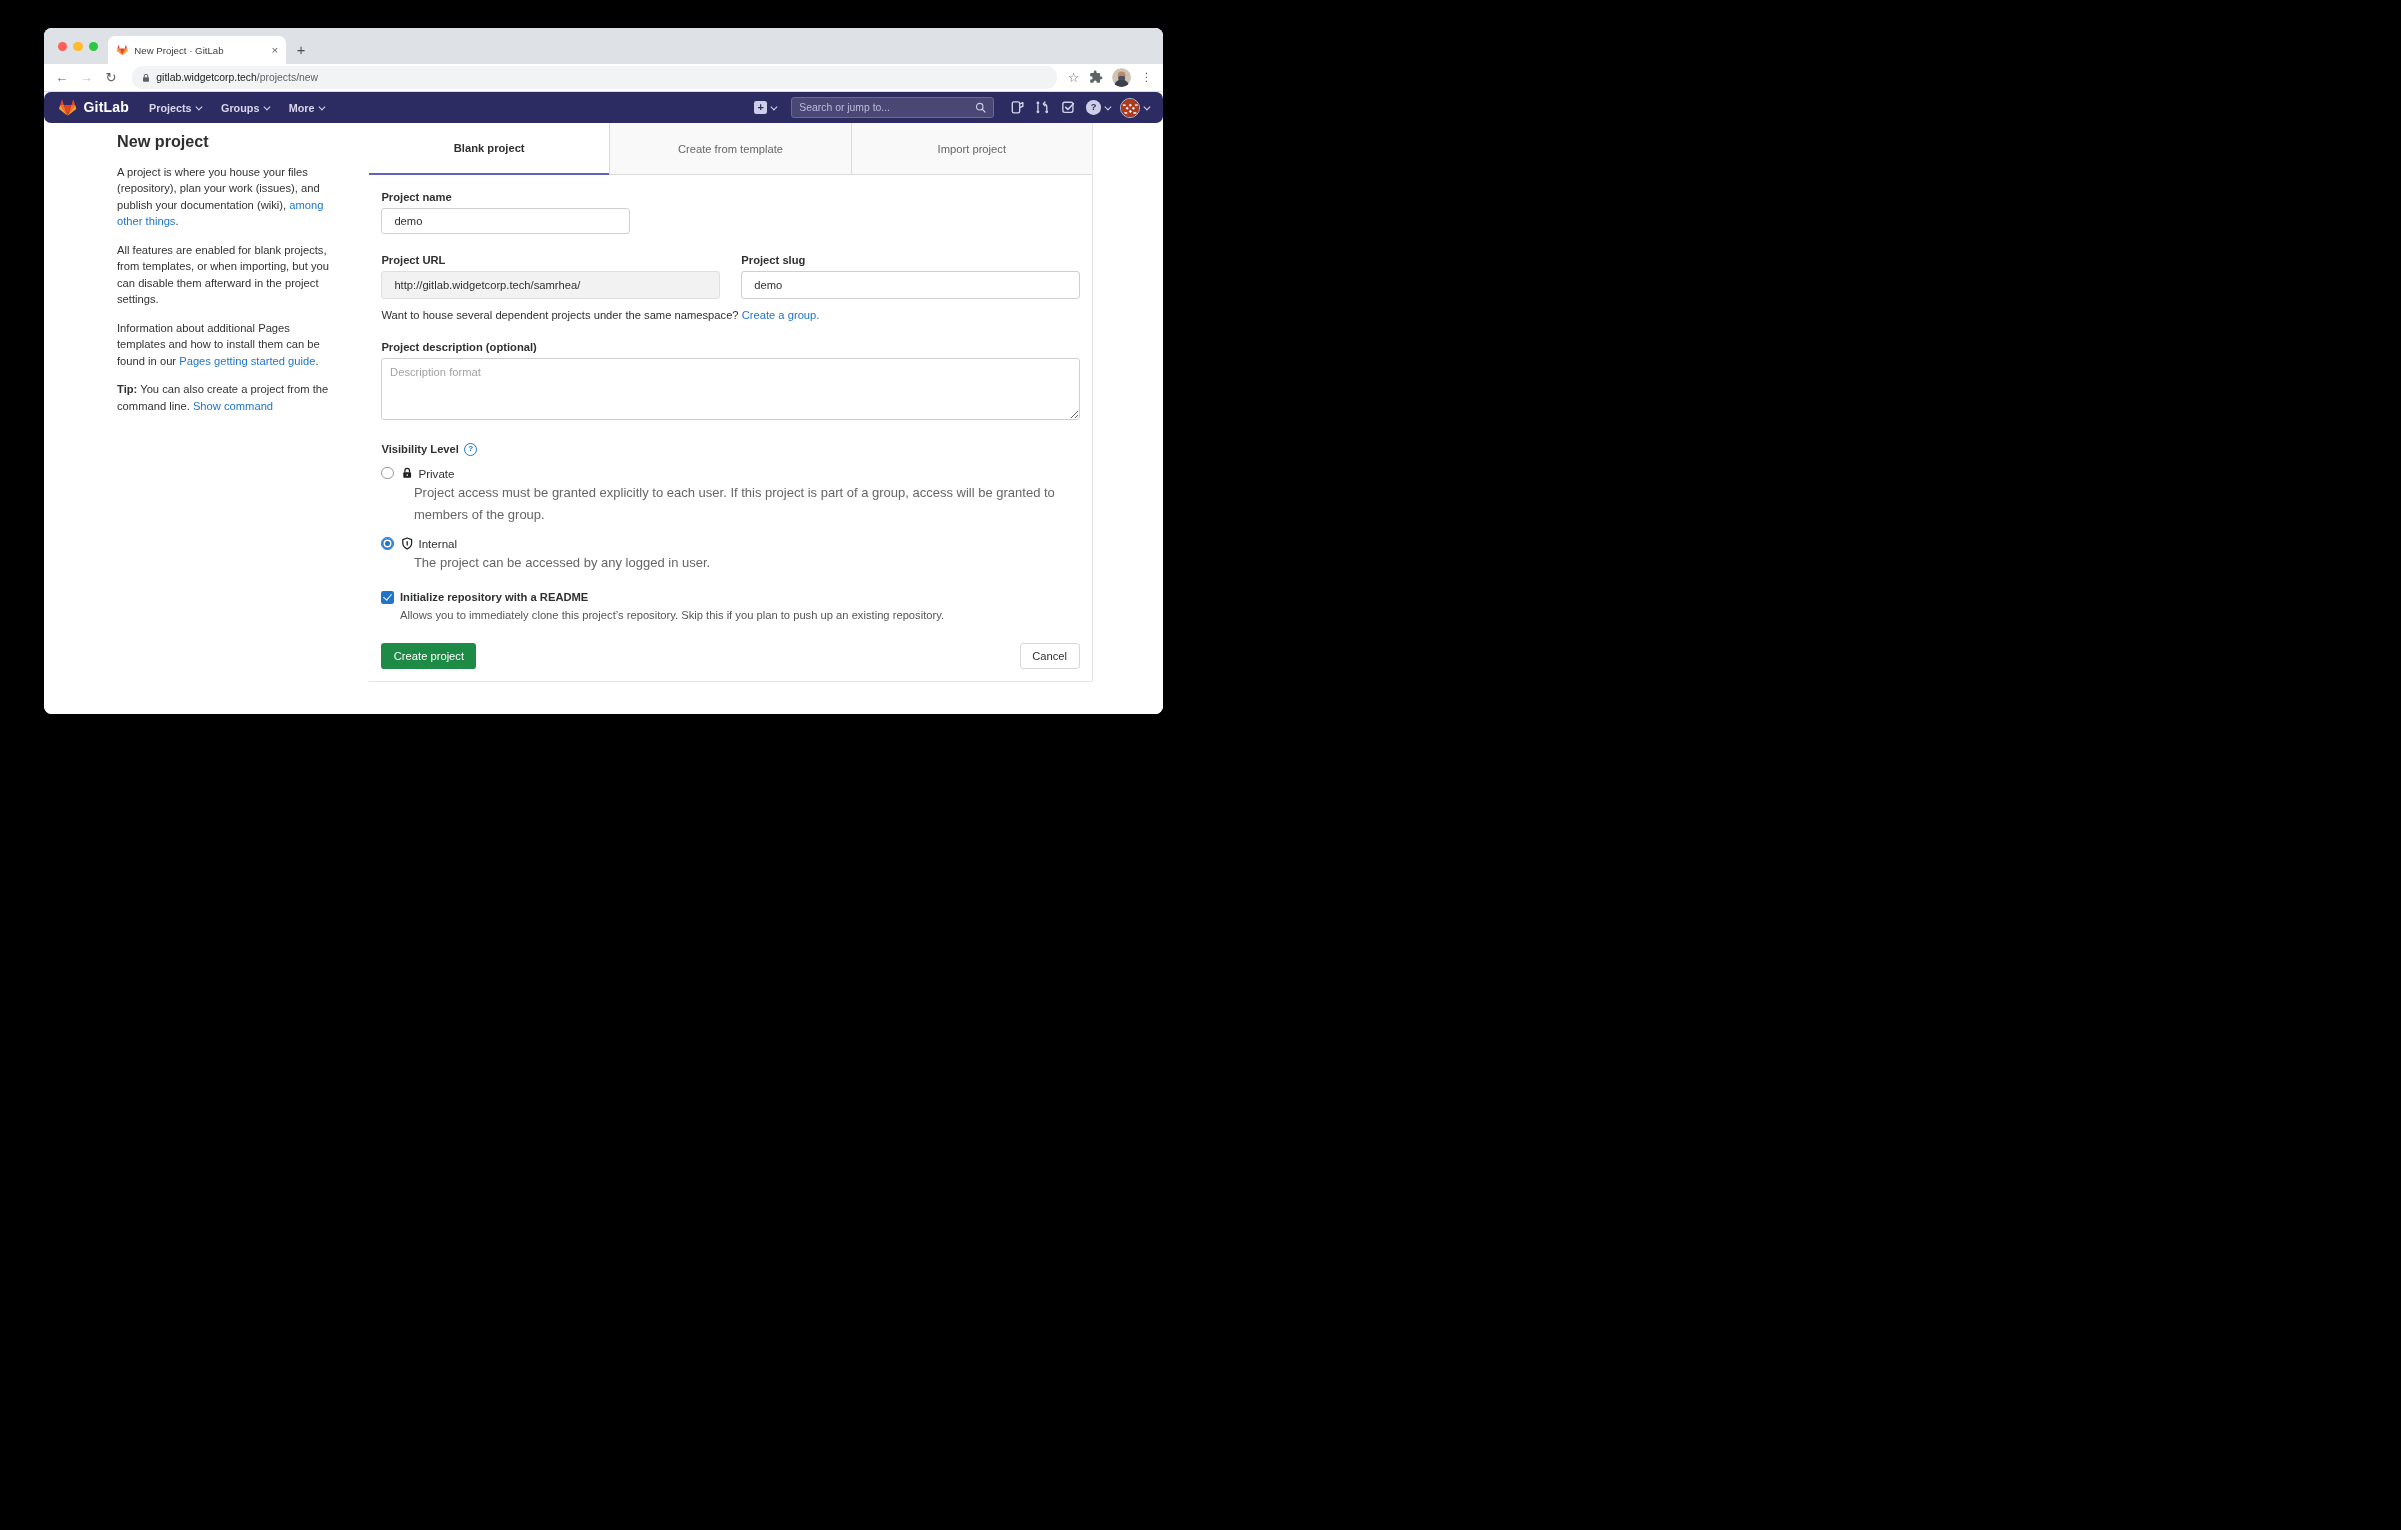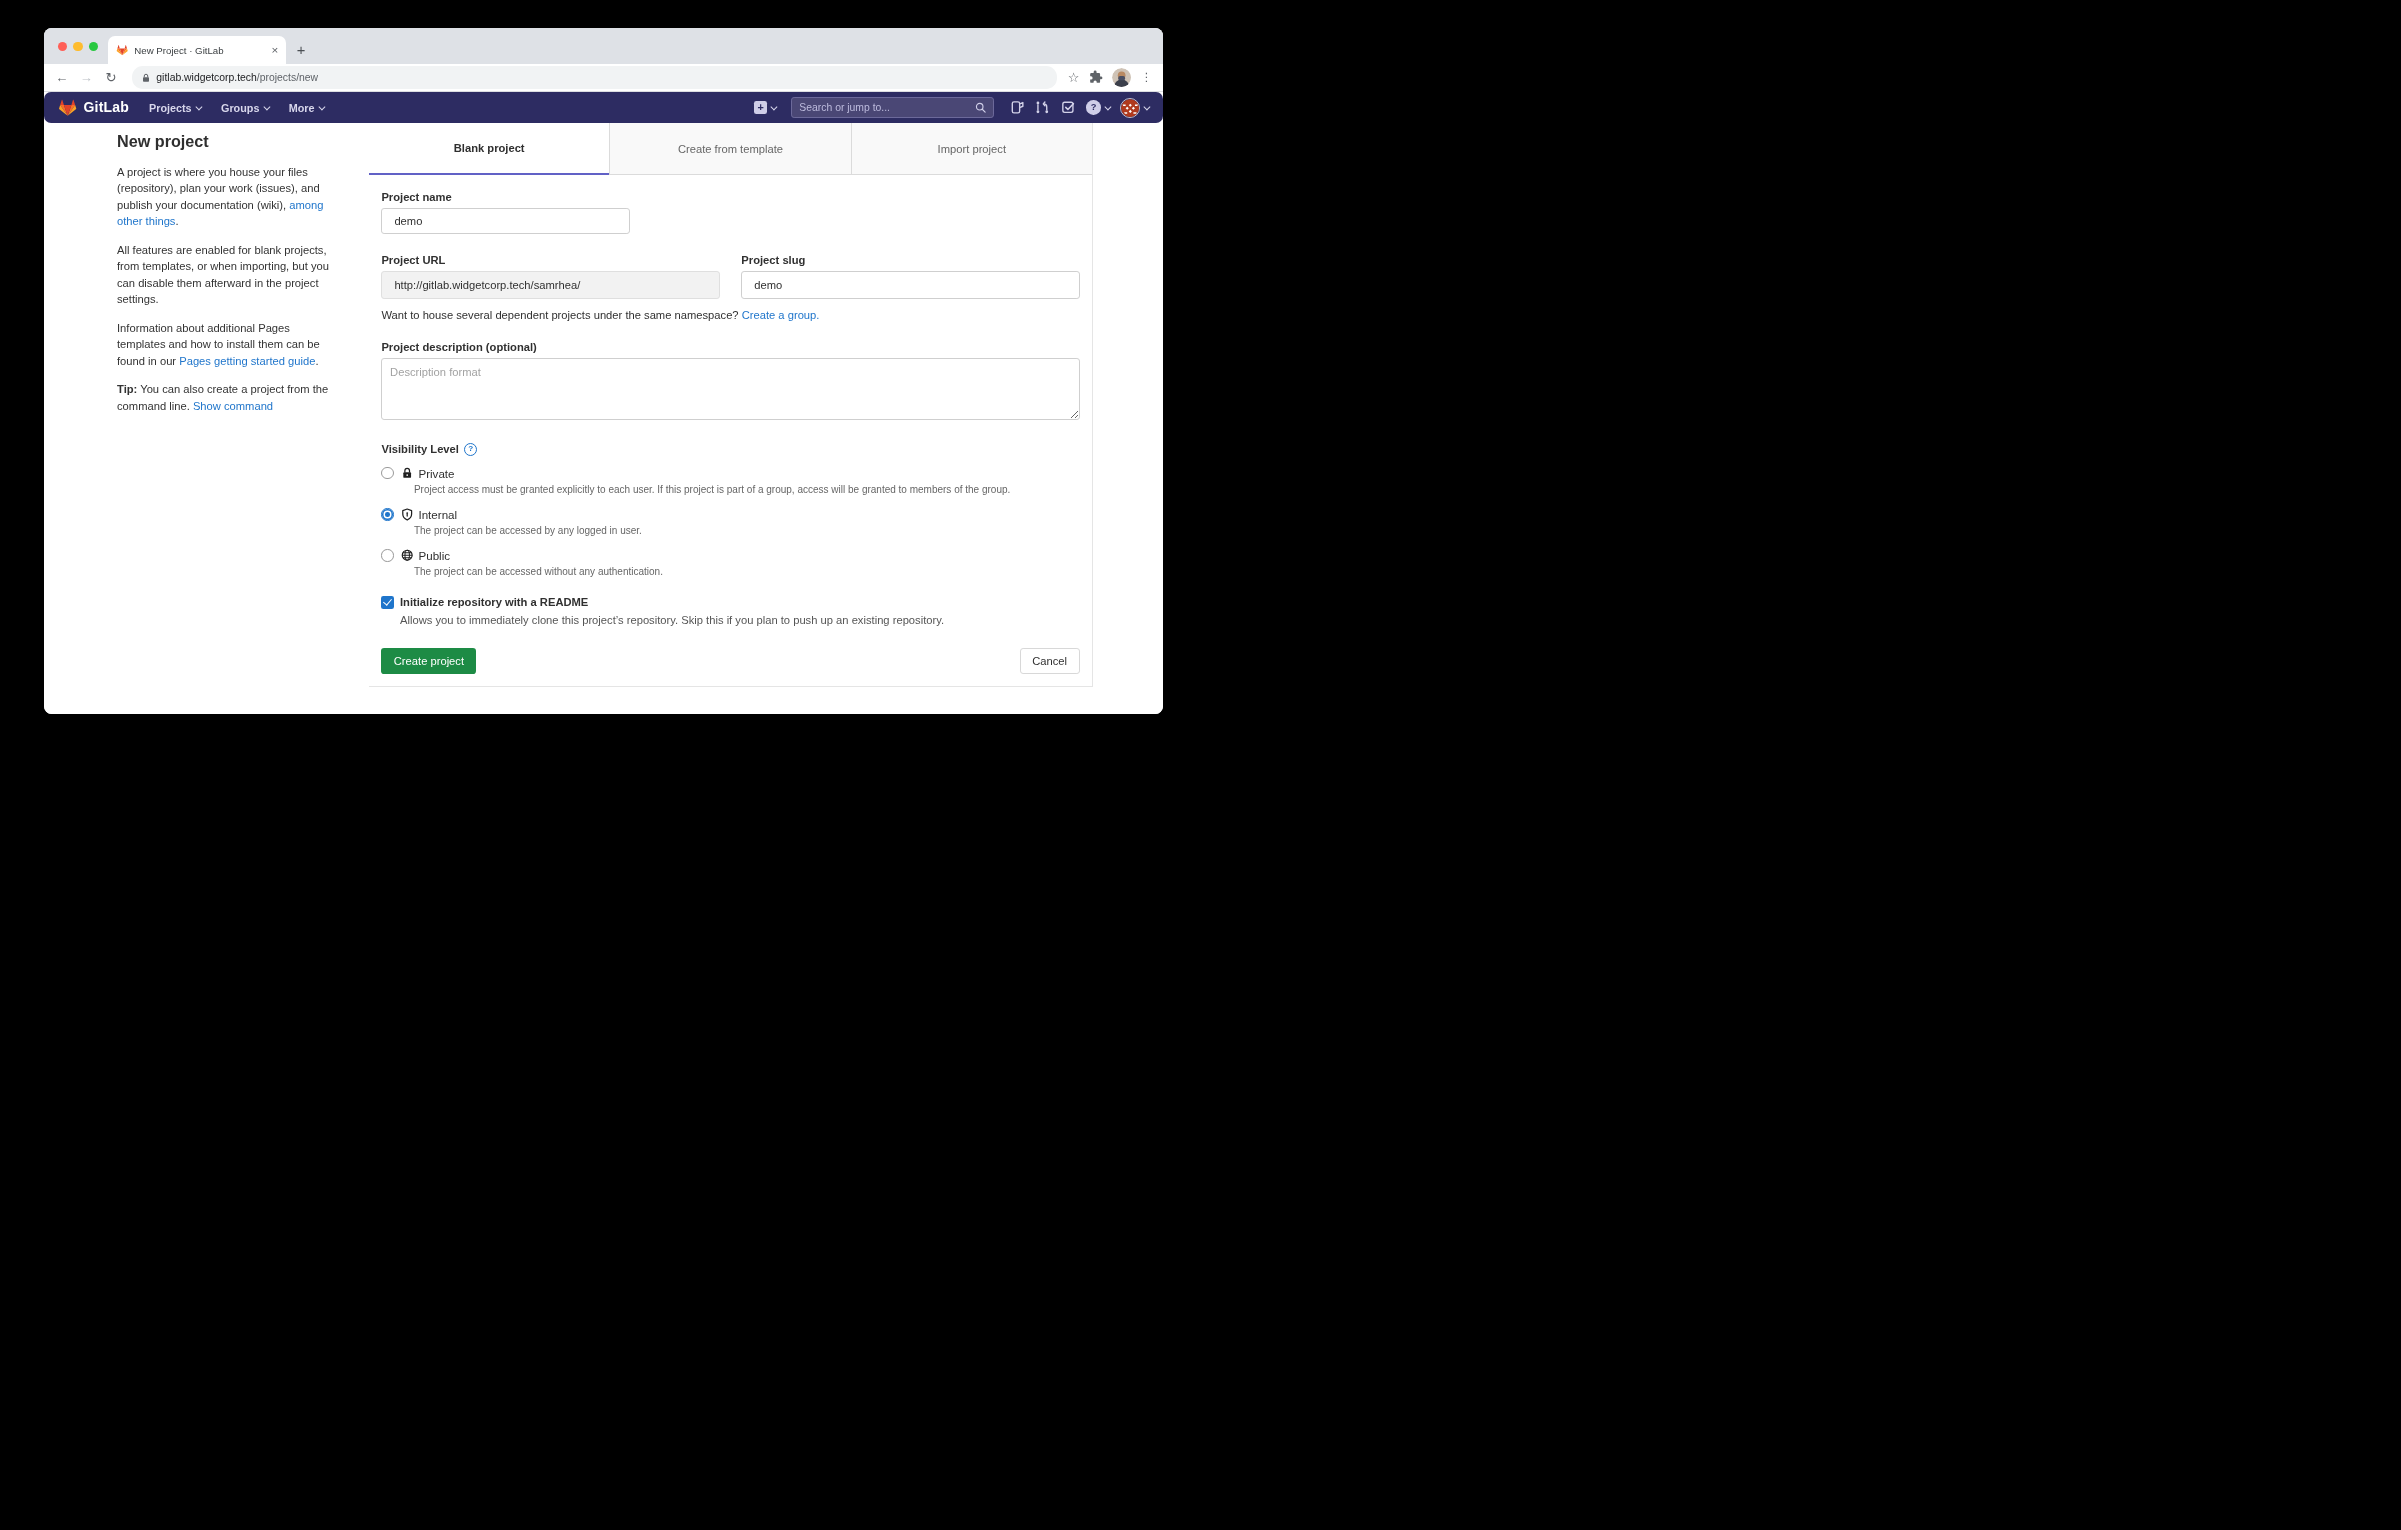--- a/index.html
+++ b/index.html
@@ -72,21 +72,21 @@
   .vis-head { display:flex; align-items:center; gap:5.4px; margin-top:20px; }
   .vis-head b { font-size:11.2px; color:#303030; }
   .qmark { width:13px; height:13px; border-radius:50%; border:1.5px solid #1f75cb; color:#1f75cb; font-size:8.1px; font-weight:700; text-align:center; line-height:10.8px; }
 
   .option { margin-top:10.8px; }
   .opt-head { display:flex; align-items:center; gap:4.6px; }
   .radio { width:12.4px; height:12.4px; border-radius:50%; border:0.8px solid #9a9a9a; background:#fff; margin-right:3.1px; }
   .radio.checked { border:0.8px solid #1f75cb; position:relative; background:#fff; box-shadow:inset 0 0 0 1.5px #1f75cb; }
   .radio.checked::after { content:""; position:absolute; left:3.1px; top:3.1px; width:4.6px; height:4.6px; border-radius:50%; background:#1f75cb; }
   .opt-name { font-size:11.6px; color:#303030; }
-  .opt-desc { font-size:10px; color:#666; line-height:15px; margin:2.3px 0 0 32.5px; max-width:665px; }
+  .opt-desc { font-size:13px; color:#666; line-height:22px; margin:2.3px 0 0 32.5px; max-width:665px; }
 
   .readme { margin-top:17px; }
   .chk-row { display:flex; align-items:center; gap:6.2px; }
   .checkbox { width:12.4px; height:12.4px; border-radius:2.3px; background:#1f75cb; position:relative; }
   .checkbox::after { content:""; position:absolute; left:3.5px; top:1.2px; width:3.9px; height:7px; border:solid #fff; border-width:0 1.5px 1.5px 0; transform:rotate(40deg); }
   .chk-label { font-size:11.2px; font-weight:700; color:#303030; }
   .chk-desc { font-size:11.2px; color:#555; margin:5.4px 0 0 18.6px; }
 
   .actions { display:flex; justify-content:space-between; margin-top:21.7px; }
   .btn-green { background:#1d8b45; color:#fff; border:none; border-radius:3.1px; height:26px; padding:0 12.4px; font-size:11.2px; font-family:inherit; font-weight:400; }
@@ -276,32 +276,20 @@
             <svg width="12.4" height="12.4" viewBox="0 0 16 16">
               <path d="M8 1.3l5.7 2.1v4.4c0 3.6-2.4 6.2-5.7 7.7-3.3-1.5-5.7-4.1-5.7-7.7V3.4z" fill="none" stroke="#1f1f1f" stroke-width="1.6" stroke-linejoin="round"></path>
               <circle cx="8" cy="6.6" r="1.2" fill="#1f1f1f"></circle>
               <path d="M8 7.8v2.6" stroke="#1f1f1f" stroke-width="1.6" stroke-linecap="round"></path>
             </svg>
             <span class="opt-name">Internal</span>
           </div>
           <div class="opt-desc">The project can be accessed by any logged in user.</div>
         </div>
 
-        <div class="option">
-          <div class="opt-head">
-            <span class="radio"></span>
-            <svg width="12.4" height="12.4" viewBox="0 0 16 16">
-              <circle cx="8" cy="8" r="6.4" fill="none" stroke="#1f1f1f" stroke-width="1.5"></circle>
-              <ellipse cx="8" cy="8" rx="2.9" ry="6.4" fill="none" stroke="#1f1f1f" stroke-width="1.3"></ellipse>
-              <path d="M1.6 8h12.8M2.4 4.8h11.2M2.4 11.2h11.2" stroke="#1f1f1f" stroke-width="1.3"></path>
-            </svg>
-            <span class="opt-name">Public</span>
-          </div>
-          <div class="opt-desc">The project can be accessed without any authentication.</div>
-        </div>
 
         <div class="readme">
           <div class="chk-row">
             <span class="checkbox"></span>
             <span class="chk-label">Initialize repository with a README</span>
           </div>
           <div class="chk-desc">Allows you to immediately clone this project’s repository. Skip this if you plan to push up an existing repository.</div>
         </div>
 
         <div class="actions">

